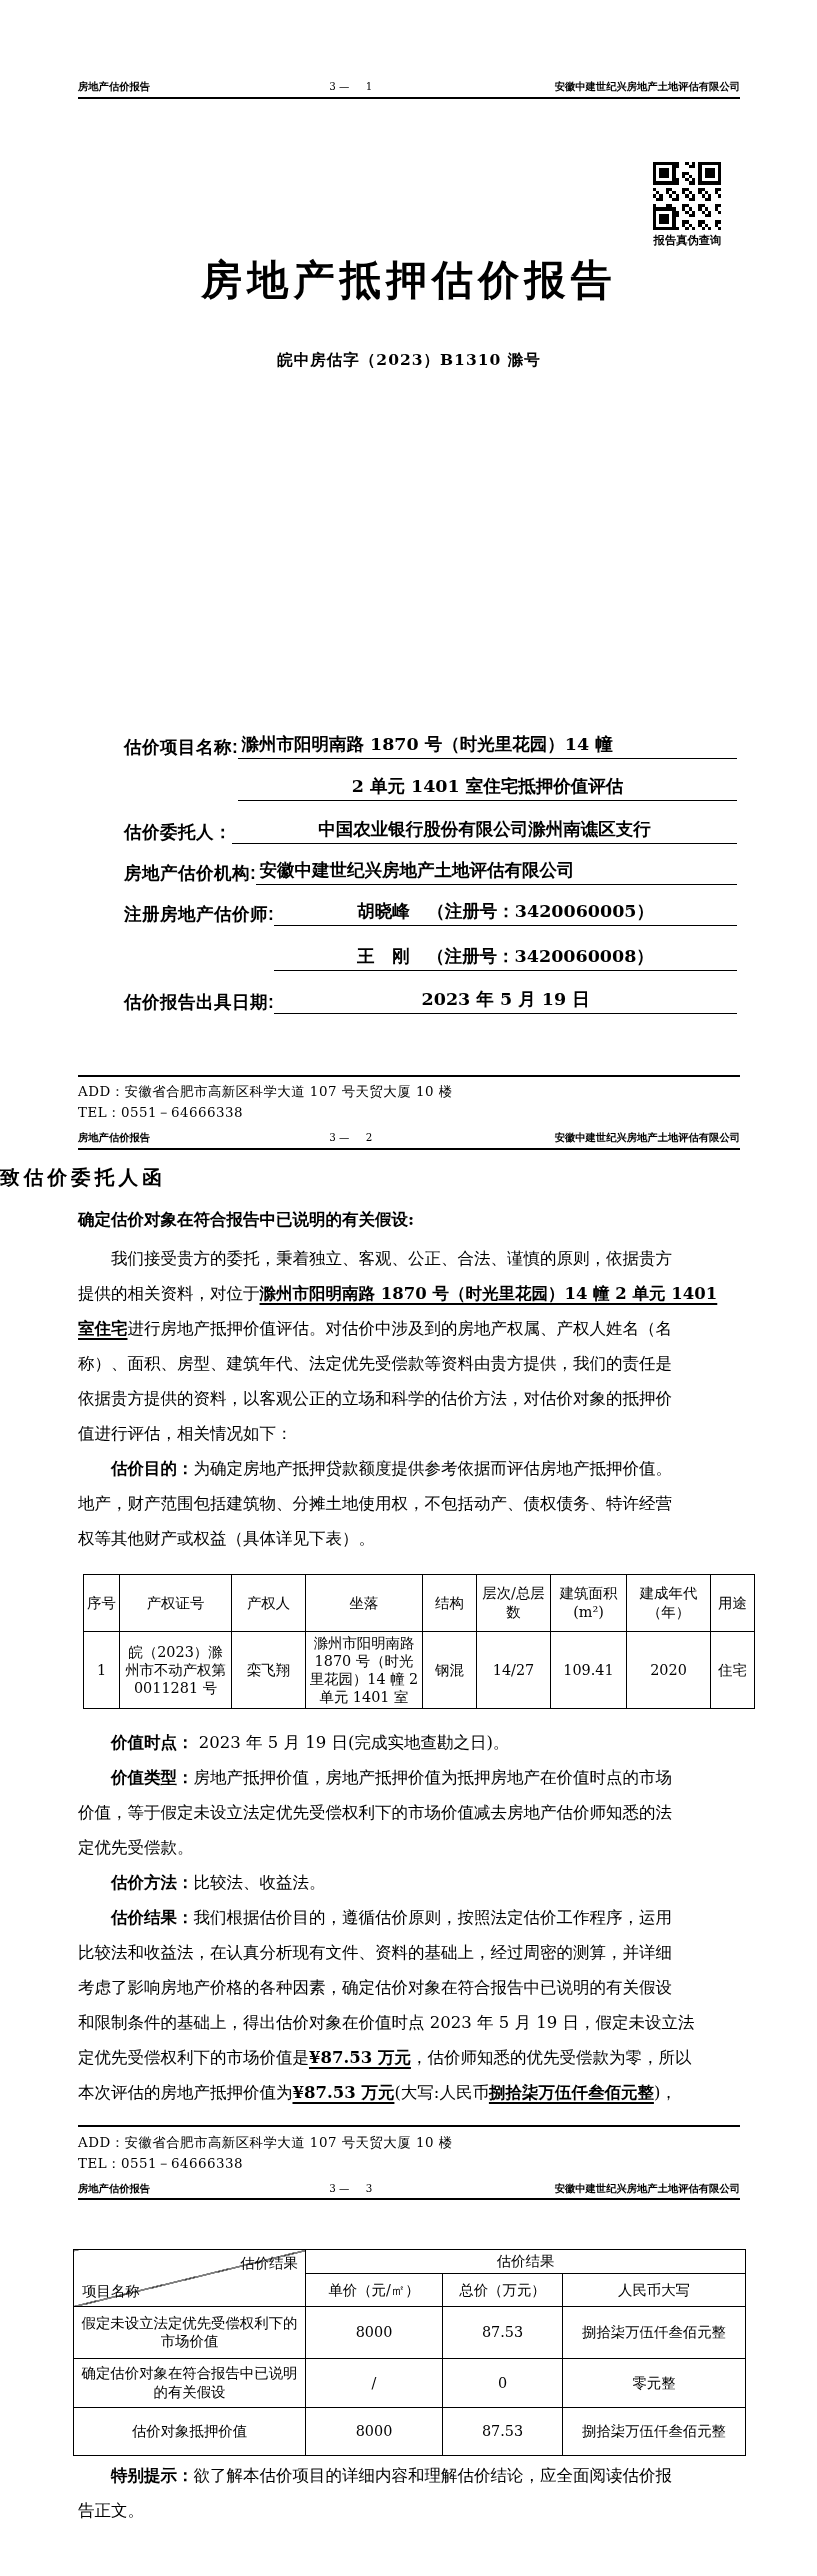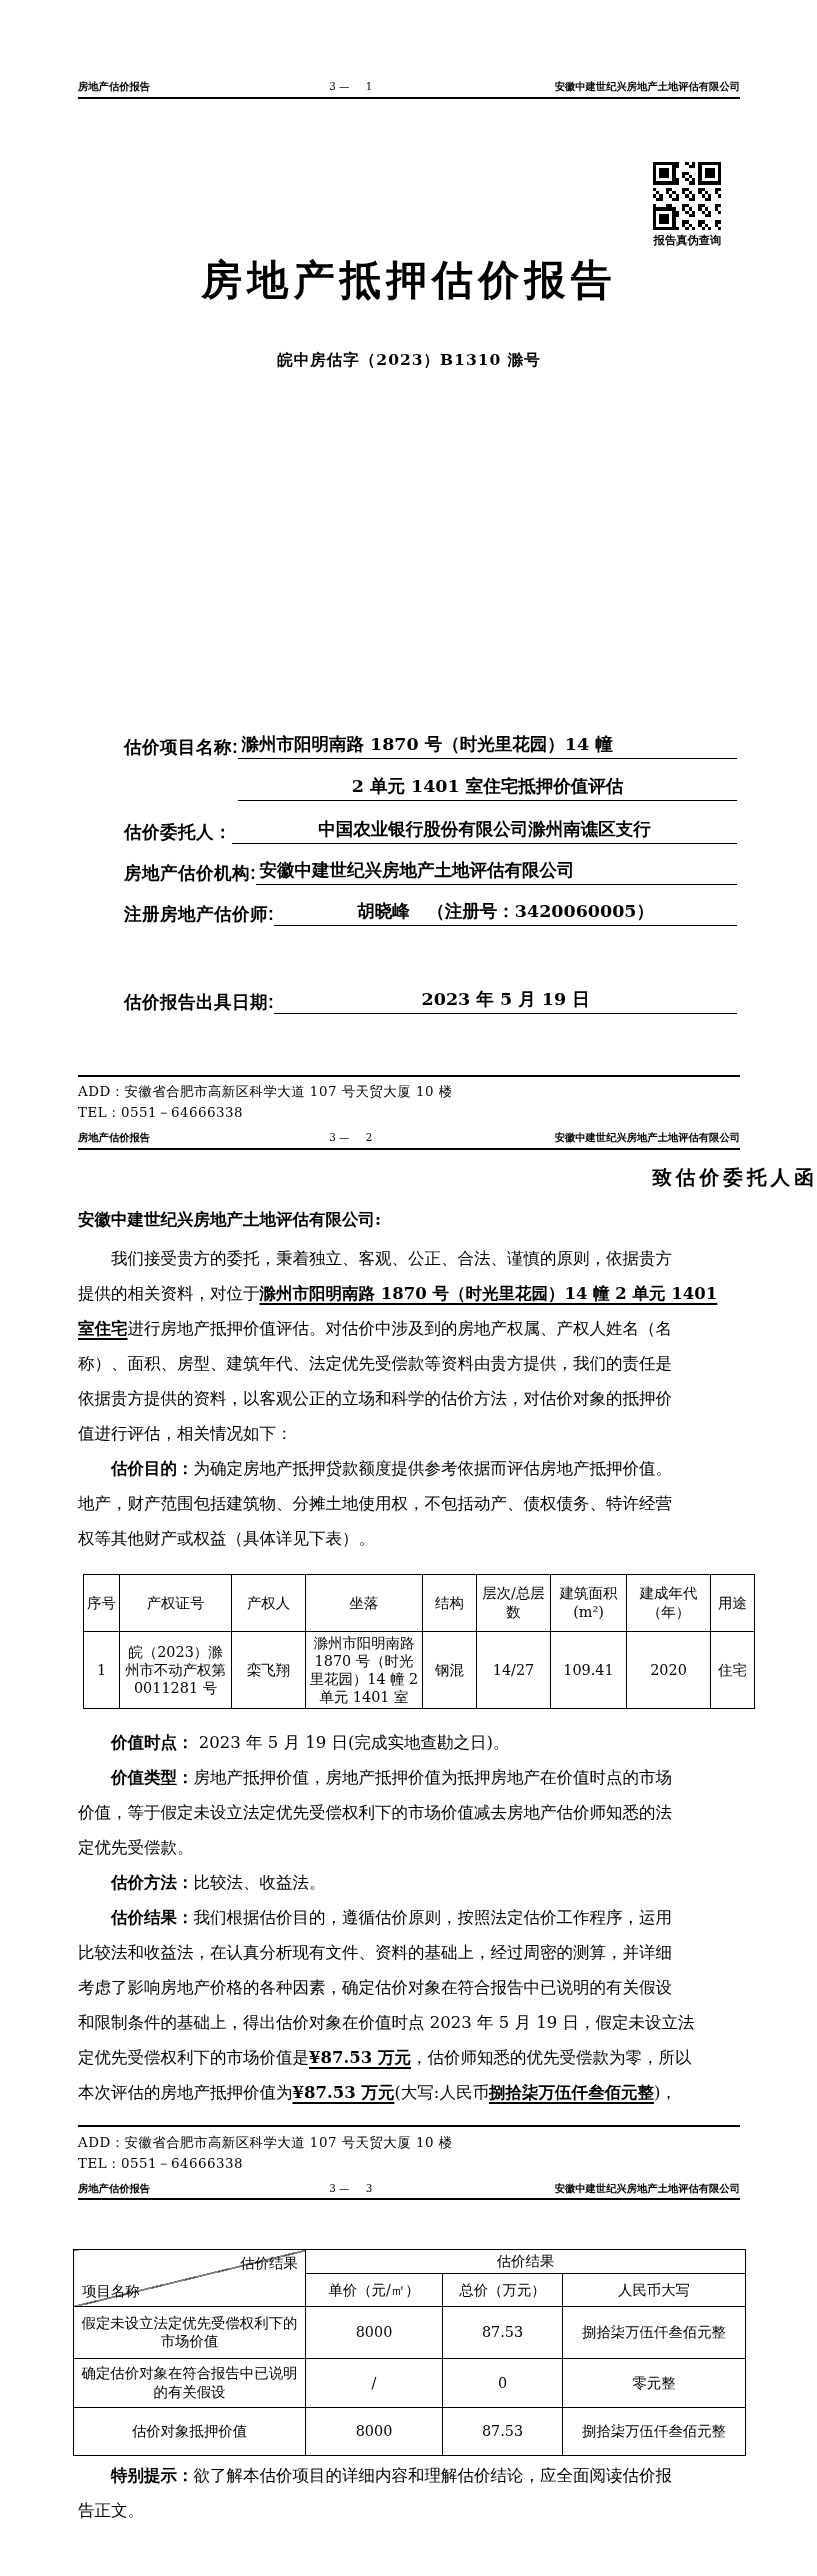--- a/index.html
+++ b/index.html
@@ -25,21 +25,21 @@
   .title{left:0;right:0;text-align:center;font-size:41px;font-weight:bold;letter-spacing:5.2px;margin:0;}
   .subtitle{left:0;right:0;text-align:center;font-size:15.5px;font-weight:bold;letter-spacing:1px;}
   
   .field{left:124px;right:81px;display:flex;align-items:flex-end;height:27px;font-size:17.5px;white-space:nowrap;}
   .flabel{font-weight:bold;font-family:"Liberation Sans","DejaVu Sans",sans-serif;letter-spacing:0.5px;}
   .fspacer1{width:114px;}
   .fspacer2{width:150px;}
   .fvalue{flex:1;border-bottom:1.5px solid #000;font-weight:bold;padding:0 3.1px 2.1px 3.1px;}
   .fvalue.ctr{text-align:center;}
   
-  .sectitle{left:0;right:0;text-align:right;font-size:19.6px;font-weight:bold;letter-spacing:4.1px;padding-left:32px;}
+  .sectitle{left:0;right:0;text-align:left;font-size:19.6px;font-weight:bold;letter-spacing:4.1px;}
   .salute{left:78px;font-size:16.5px;font-weight:bold;white-space:nowrap;}
   
   .body-lines{left:78px;right:72px;font-size:16.5px;line-height:35px;}
   .tline{white-space:nowrap;height:35px;}
   .tline .b{font-weight:bold;}
   .tline .u{text-decoration:underline;text-decoration-thickness:1.5px;text-underline-offset:4.1px;}
   
   table{border-collapse:collapse;table-layout:fixed;font-size:14.4px;}
   .t1,.t2{left:73px;width:671px;}
   .t1 th,.t1 td,.t2 th,.t2 td{border:1px solid #000;text-align:center;vertical-align:middle;
@@ -280,38 +280,42 @@
     <span class="fvalue ctr">中国农业银行股份有限公司滁州南谯区支行</span>
   </div>
   <div class="field abs" style="top:858px;">
     <span class="flabel">房地产估价机构:</span>
     <span class="fvalue">安徽中建世纪兴房地产土地评估有限公司</span>
   </div>
   <div class="field abs" style="top:899px;">
     <span class="flabel">注册房地产估价师:</span>
     <span class="fvalue ctr">胡晓峰　（注册号：3420060005）</span>
   </div>
+  <div class="field abs" style="top:944px;">
+    <span class="fspacer2"></span>
+    <span class="fvalue ctr">王　刚　（注册号：3420060008）</span>
+  </div>
   <div class="field abs" style="top:987px;">
     <span class="flabel">估价报告出具日期:</span>
     <span class="fvalue ctr">2023 年 5 月 19 日</span>
   </div>
 
   <div class="rule abs" style="top:1075px;"></div>
   <div class="addr abs" style="top:1083px;">ADD：安徽省合肥市高新区科学大道 107 号天贸大厦 10 楼</div>
   <div class="addr abs" style="top:1104px;">TEL：0551－64666338</div>
 
   <div class="hdr abs" style="top:1131px;">
     <span>房地产估价报告</span>
     <span class="pgno">3—　2</span>
     <span>安徽中建世纪兴房地产土地评估有限公司</span>
   </div>
   <div class="rule abs" style="top:1148px;"></div>
 
   <div class="sectitle abs" style="top:1164px;">致估价委托人函</div>
-  <div class="salute abs" style="top:1209px;">安徽中建世纪兴房地产土地评估有限公司:</div>
+  <div class="salute abs" style="top:1209px;">确定估价对象在符合报告中已说明的有关假设:</div>
 
   <div class="body-lines abs" style="top:1241px;">
       <div class="tline"><span>　　我们接受贵方的委托，秉着独立、客观、公正、合法、谨慎的原则，依据贵方</span></div>
       <div class="tline"><span>提供的相关资料，对位于</span><span class="b u">滁州市阳明南路 1870 号（时光里花园）14 幢 2 单元 1401</span></div>
       <div class="tline"><span class="b u">室住宅</span><span>进行房地产抵押价值评估。对估价中涉及到的房地产权属、产权人姓名（名</span></div>
       <div class="tline"><span>称）、面积、房型、建筑年代、法定优先受偿款等资料由贵方提供，我们的责任是</span></div>
       <div class="tline"><span>依据贵方提供的资料，以客观公正的立场和科学的估价方法，对估价对象的抵押价</span></div>
       <div class="tline"><span>值进行评估，相关情况如下：</span></div>
       <div class="tline"><span>　　</span><span class="b">估价目的：</span><span>为确定房地产抵押贷款额度提供参考依据而评估房地产抵押价值。</span></div>
       <div class="tline"><span>地产，财产范围包括建筑物、分摊土地使用权，不包括动产、债权债务、特许经营</span></div>

